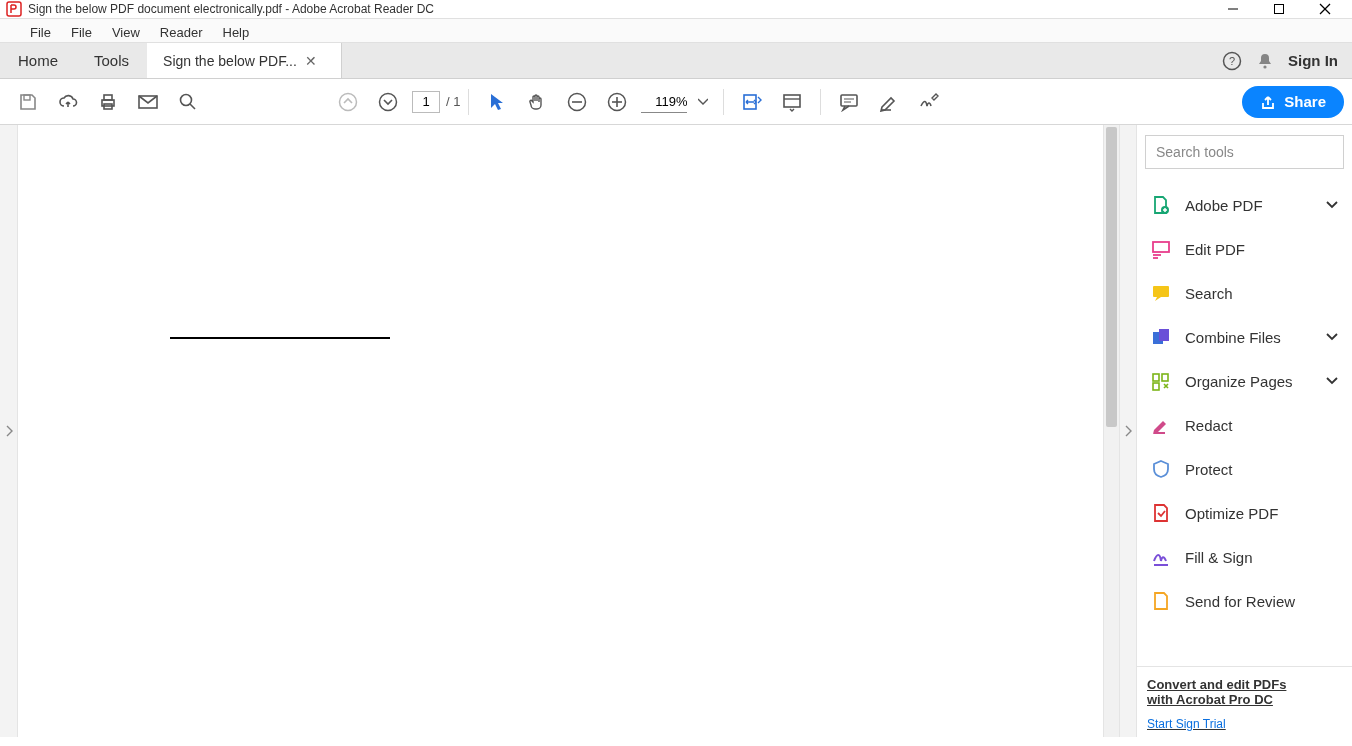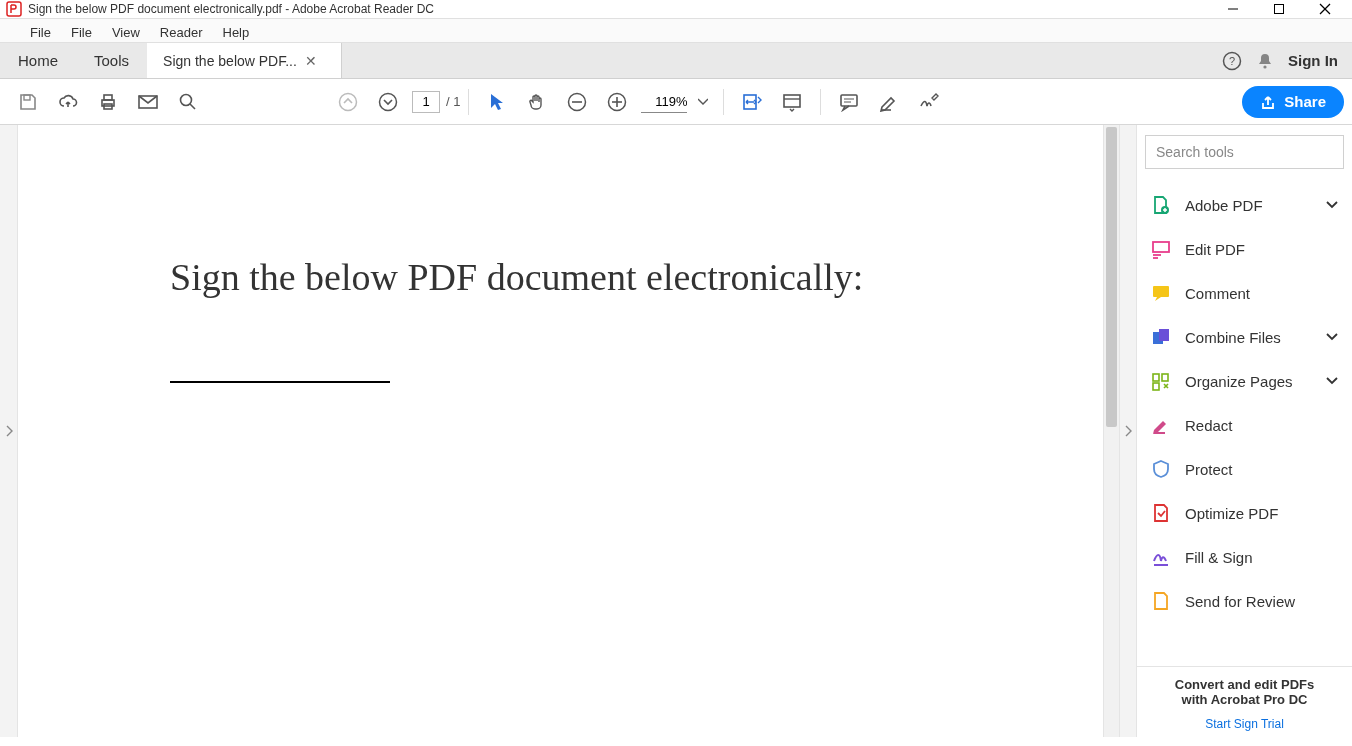--- a/index.html
+++ b/index.html
@@ -38,21 +38,21 @@
   .sigline { width: 220px; border-bottom: 2px solid #000; margin-top: 82px; }
   .vscroll { width: 16px; background: #f1f1f1; border-left:1px solid #e4e4e4; position: relative; }
   .vscroll .thumb { position: absolute; left: 2px; right: 2px; top: 2px; height: 300px; background: #c8c8c8; border-radius: 2px; }
   .rightgutter { width: 18px; background:#f3f3f3; border-left:1px solid #e4e4e4; border-right:1px solid #e4e4e4; display:flex; align-items:center; justify-content:center;}
   .rightpanel { width: 215px; background: #fff; display: flex; flex-direction: column; }
   .searchbox { margin: 10px 8px; border: 1px solid #d0d0d0; height: 34px; display: flex; align-items: center; padding: 0 10px; color: #888; font-size: 14px; }
   .toollist { flex: 1; overflow: hidden; padding: 4px 0; }
   .toolitem { display: flex; align-items: center; height: 44px; padding: 0 14px; font-size: 15px; color: #333; gap: 14px; }
   .toolitem .ticon { width: 20px; height: 20px; flex-shrink: 0; }
   .toolitem .chev { margin-left: auto; color: #444; }
-  .promo { border-top: 1px solid #e4e4e4; padding: 10px 10px 6px; text-align: center; }
+  .promo { border-top: 1px solid #e4e4e4; padding: 10px 10px 6px; text-align: left; text-decoration: underline; }
   .promo .line1 { font-size: 13px; font-weight: 600; }
   .promo .line2 { font-size: 13px; font-weight: 600; }
   .promo .trial { font-size: 12px; color: #0a6fdf; margin-top: 10px; }
   svg { display: block; }
 </style>
 </head>
 <body>
 
 <div class="titlebar">
   <span class="appicon">
@@ -248,21 +248,20 @@
 </div>
 
 <div class="main">
   <div class="leftgutter">
     <svg width="8" height="12">
         <path d="M2 1l5 5-5 5" fill="none" stroke="#888" stroke-width="1.4"></path>
       </svg>
   </div>
   <div class="docarea">
     <div class="page">
-      <div class="doc-heading">Sign the below PDF document electronically:</div>
       <div class="sigline"></div>
     </div>
   </div>
   <div class="vscroll">
     <div class="thumb"></div>
   </div>
   <div class="rightgutter">
     <svg width="8" height="12">
         <path d="M2 1l5 5-5 5" fill="none" stroke="#888" stroke-width="1.4"></path>
       </svg>
@@ -301,21 +300,21 @@
         <span>Edit PDF</span>
       </div>
 
       <div class="toolitem">
         <span class="ticon">
             <svg viewBox="0 0 20 20">
               <rect x="2" y="3" width="16" height="11" rx="1" fill="#f5c518"></rect>
               <path d="M6 14l-2 4 6-4" fill="#f5c518"></path>
             </svg>
           </span>
-        <span>Comment</span>
+        <span>Search</span>
       </div>
 
       <div class="toolitem">
         <span class="ticon">
             <svg viewBox="0 0 20 20">
               <rect x="2" y="5" width="10" height="12" fill="#3a6fd8"></rect>
               <rect x="8" y="2" width="10" height="12" fill="#6a4fd8"></rect>
             </svg>
           </span>
         <span>Combine Files</span>

